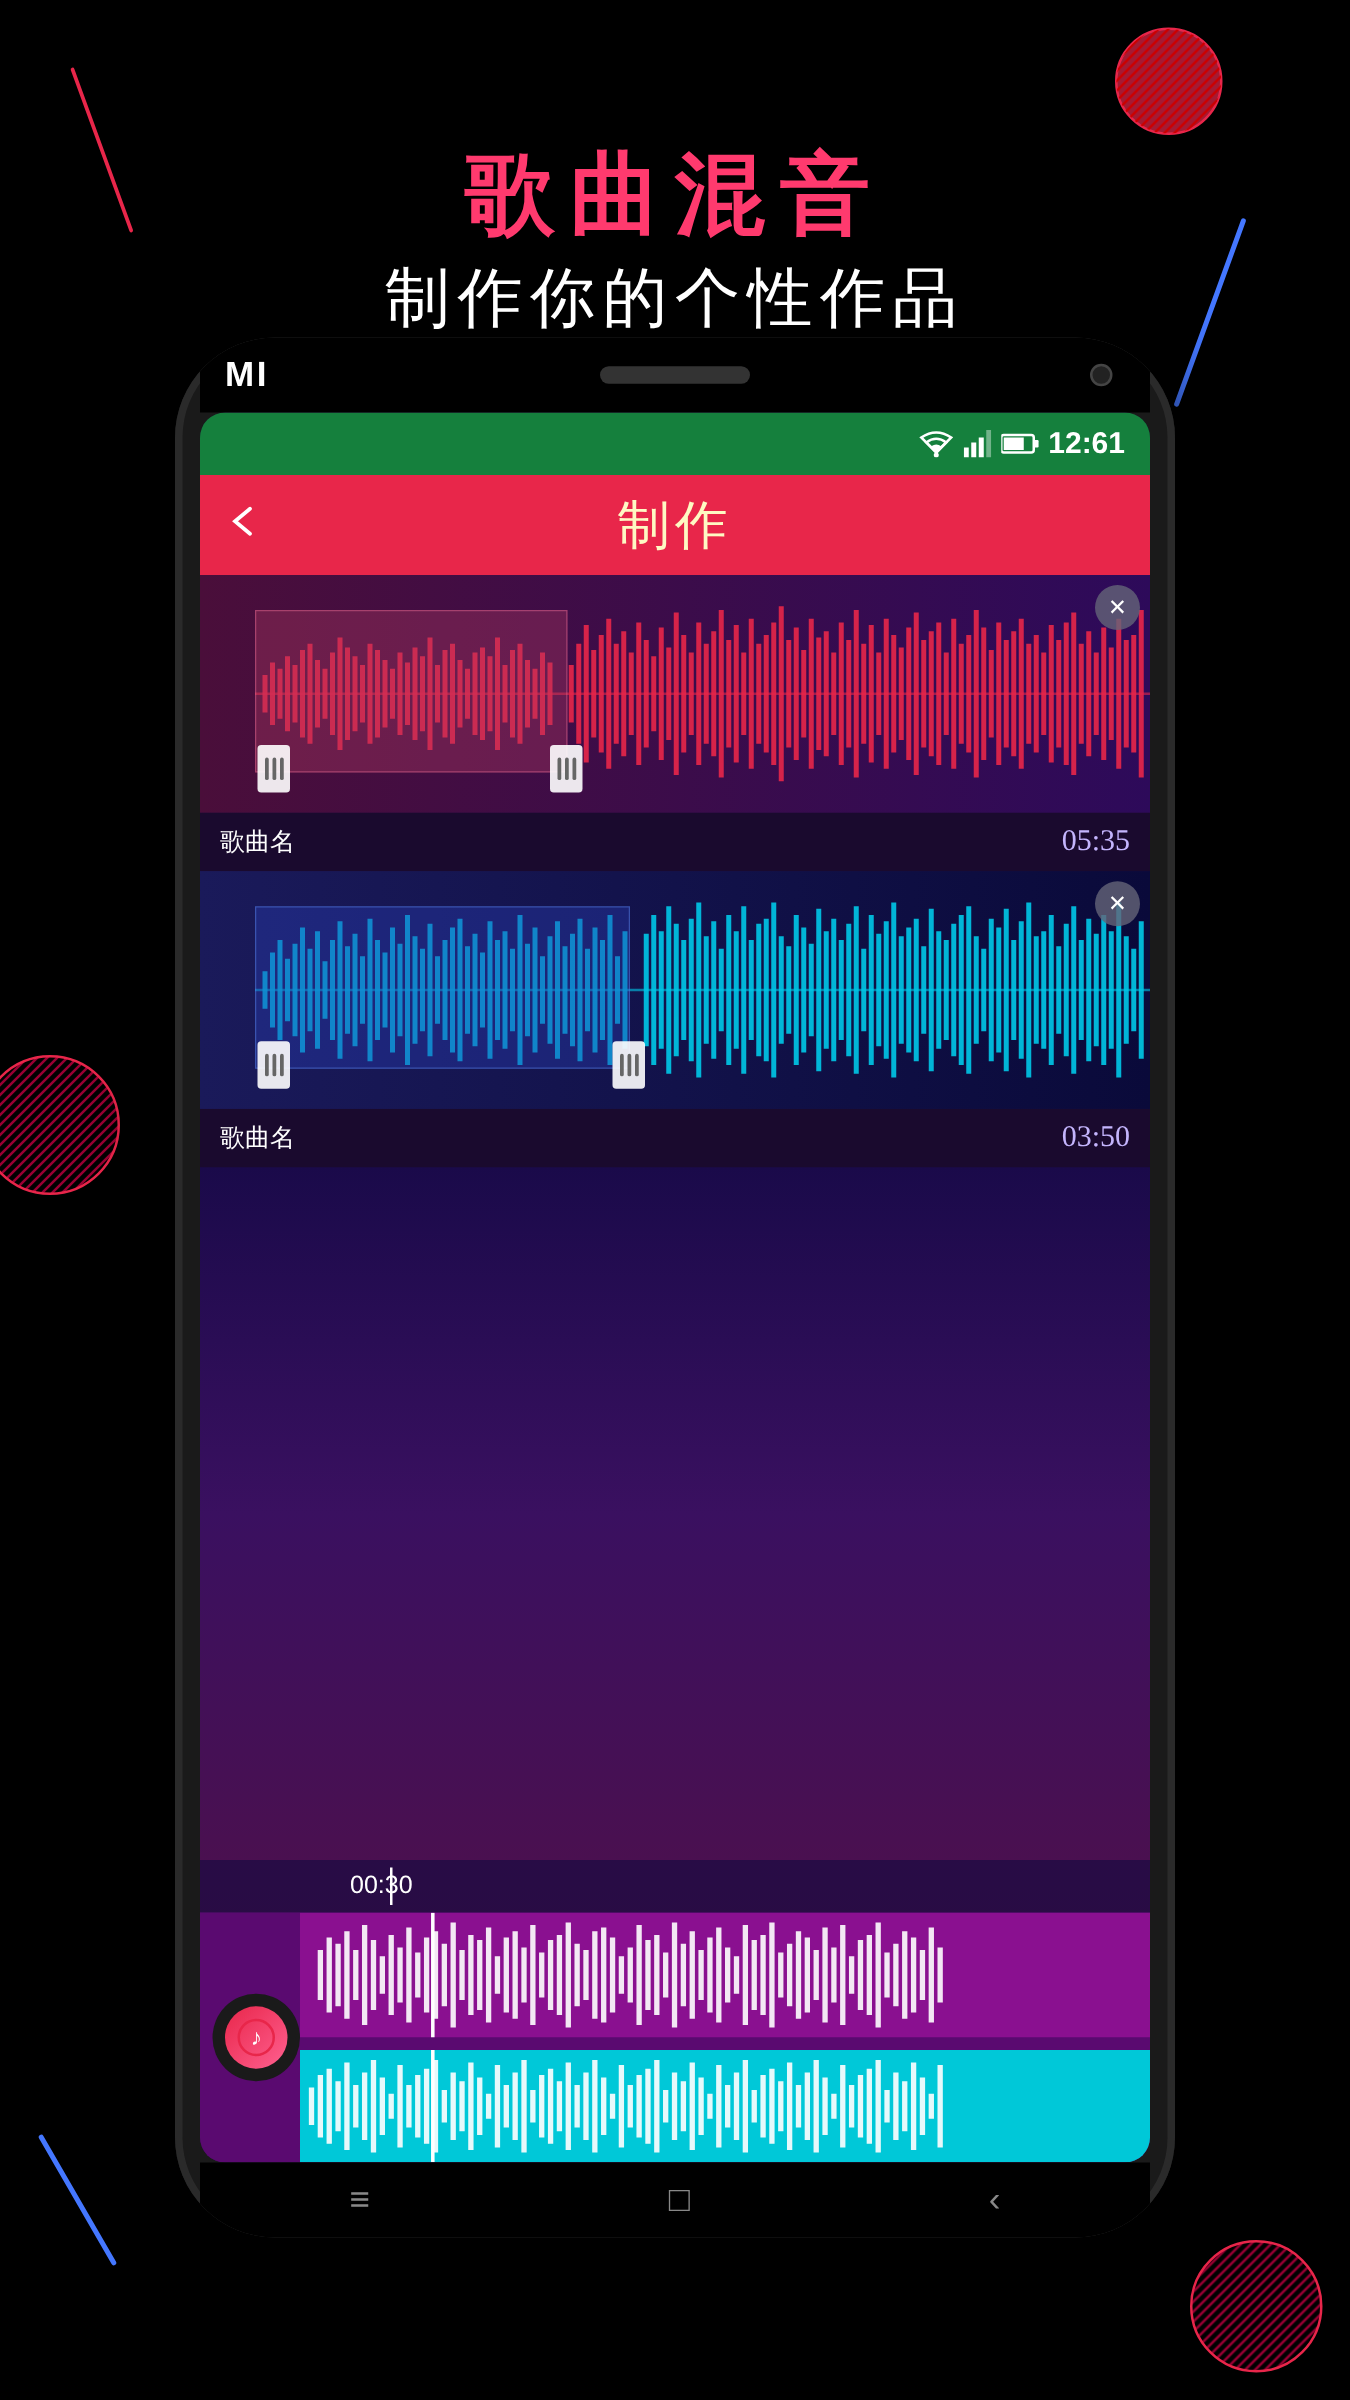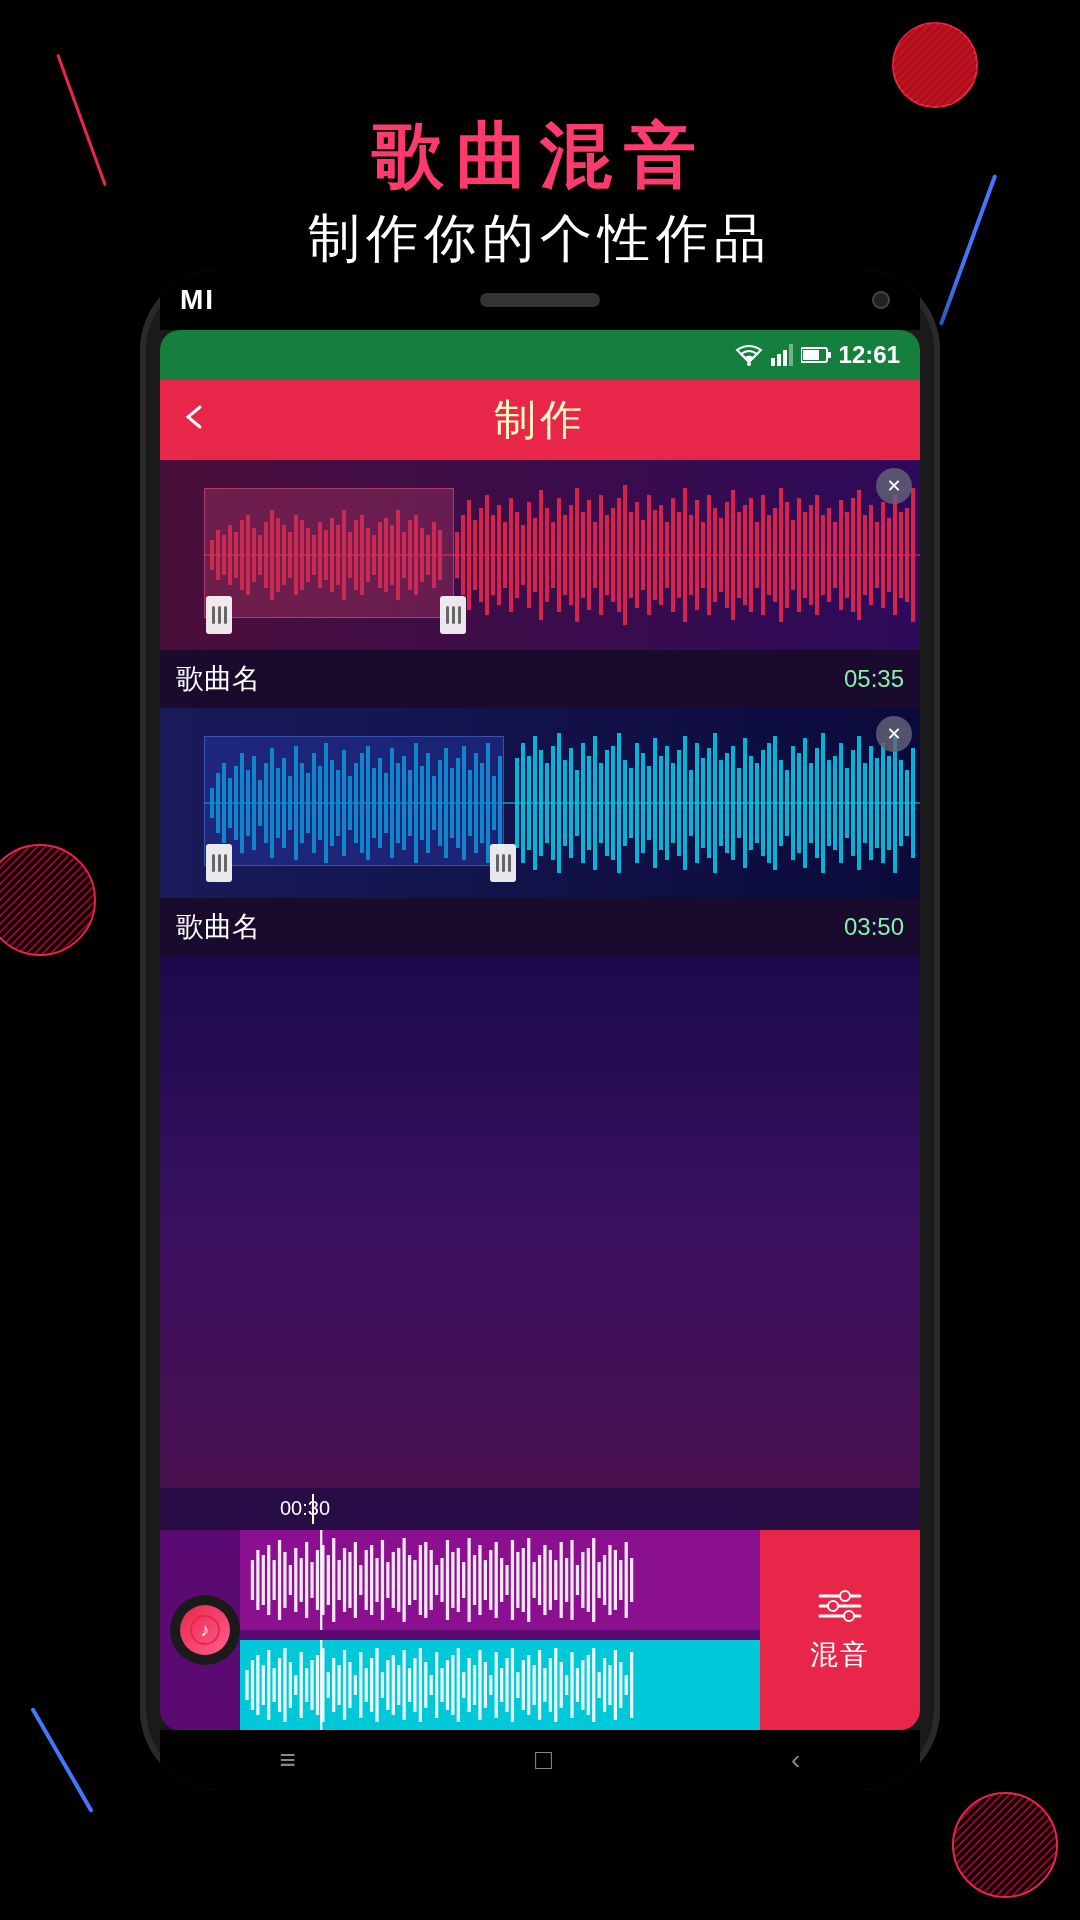--- a/index.html
+++ b/index.html
@@ -163,25 +163,26 @@
     .track-info {
       background: #1a0a2e;
       padding: 10px 16px;
       display: flex;
       justify-content: space-between;
       align-items: center;
       flex-shrink: 0;
     }
     .track-name {
       color: white;
-      font-size: 28px;
+      font-size: 20px;
     }
     .track-duration {
-      color: #86efac;
+      color: #c4b5fd;
       font-size: 24px;
+      font-family: Liberation Serif, serif;
     }
 
     
     .track-container-2 {
       background: linear-gradient(90deg, #1a2060 0%, #0a1050 100%);
     }
 
     
     .middle-area {
       flex: 1;
@@ -920,32 +921,20 @@
               <rect x="345" y="10" width="3" height="70"></rect>
               <rect x="350" y="22" width="3" height="46"></rect>
               <rect x="355" y="35" width="3" height="20"></rect>
               <rect x="360" y="12" width="3" height="66"></rect>
             </g>
 
             <line x1="75" y1="0" x2="75" y2="90" stroke="white" stroke-width="2"></line>
           </svg>
         </div>
 
-        <div class="mix-btn">
-
-          <svg width="50" height="40" viewBox="0 0 50 40">
-            <line x1="5" y1="10" x2="45" y2="10" stroke="white" stroke-width="3" stroke-linecap="round"></line>
-            <line x1="5" y1="20" x2="45" y2="20" stroke="white" stroke-width="3" stroke-linecap="round"></line>
-            <line x1="5" y1="30" x2="45" y2="30" stroke="white" stroke-width="3" stroke-linecap="round"></line>
-            <circle cx="30" cy="10" r="5" fill="#e8264a" stroke="white" stroke-width="2"></circle>
-            <circle cx="18" cy="20" r="5" fill="#e8264a" stroke="white" stroke-width="2"></circle>
-            <circle cx="34" cy="30" r="5" fill="#e8264a" stroke="white" stroke-width="2"></circle>
-          </svg>
-          <span class="mix-label">混音</span>
-        </div>
       </div>
 
     </div>
 
   </div>
 
   <div class="phone-bottom">
     <span class="nav-btn">≡</span>
     <span class="nav-btn">□</span>
     <span class="nav-btn">‹</span>

